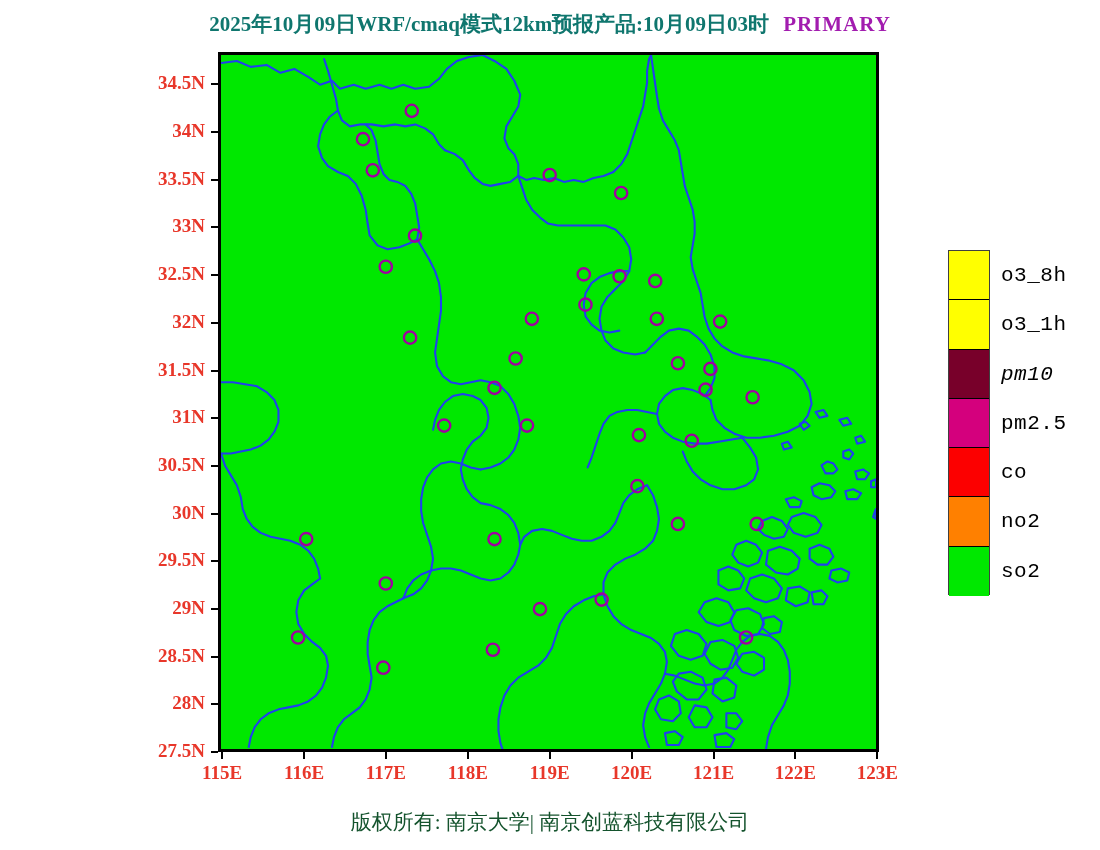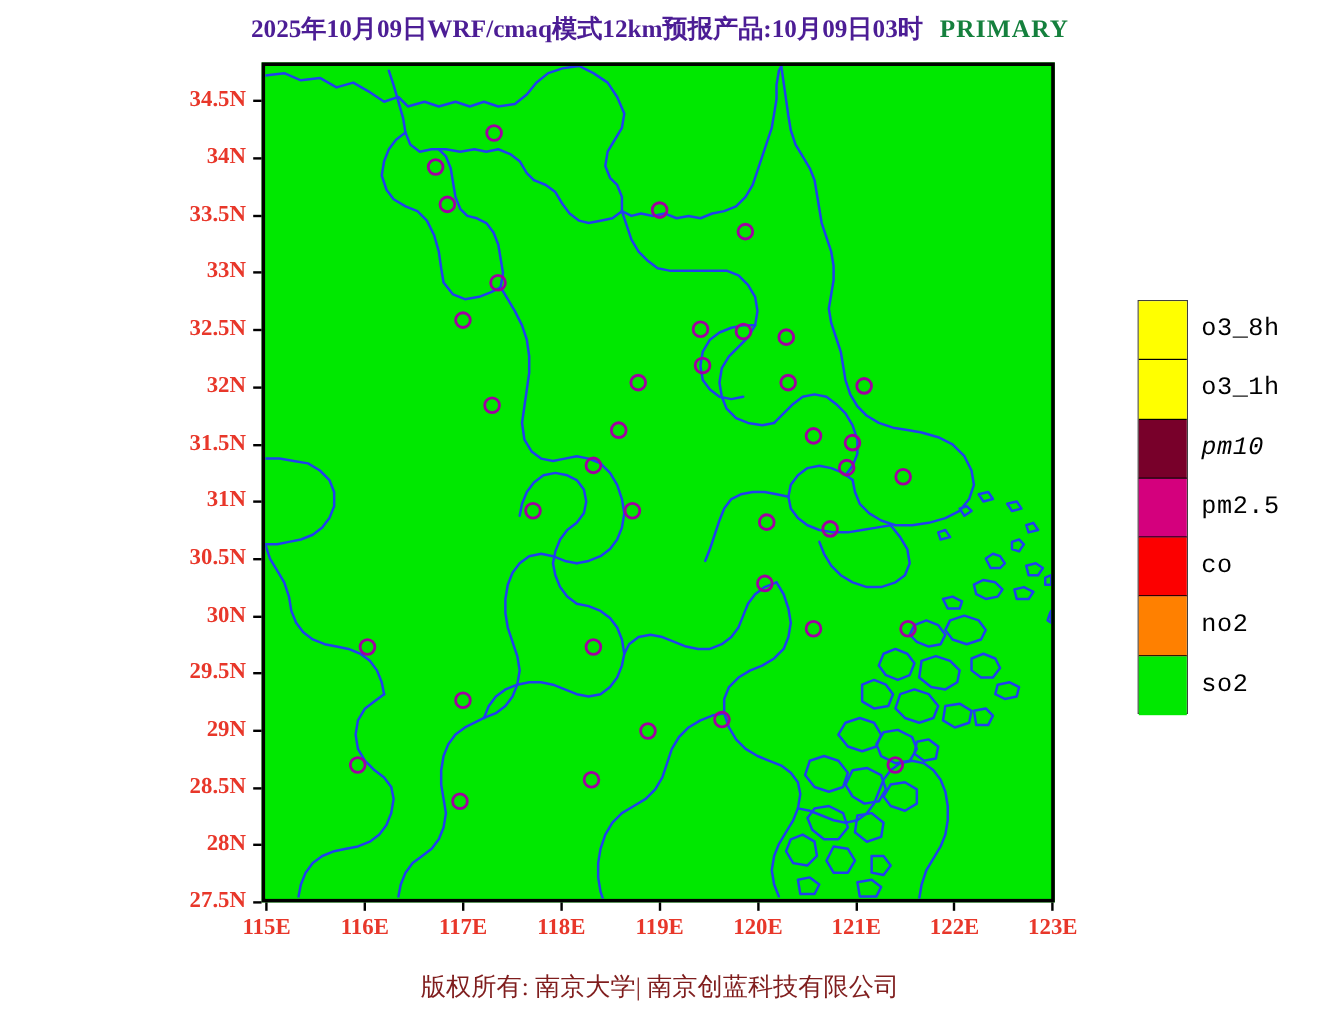--- a/index.html
+++ b/index.html
@@ -13,26 +13,26 @@
   #root{position:absolute;left:0;top:0;width:1100px;height:850px;}
 
   
   .title-bar{
     position:absolute;left:0;top:10px;width:1100px;
     text-align:center;
     white-space:nowrap;
   }
   .title-main{
     font-family:"Liberation Serif", serif;
-    font-size:21px;font-weight:bold;color:#4c1d95;
+    font-size:21px;font-weight:bold;color:#0f766e;
     letter-spacing:0px;
   }
   .title-primary{
     font-family:"Liberation Serif", serif;
-    font-size:21px;font-weight:bold;color:#15803d;
+    font-size:21px;font-weight:bold;color:#a21caf;
     margin-left:14px;
     letter-spacing:1px;
   }
 
   
   .map-frame{
     position:absolute;
     left:218px;top:52px;
     width:661px;height:700px;
     background:#00e800;
@@ -86,21 +86,21 @@
     white-space:nowrap;
     letter-spacing:0.5px;
   }
 
   
   .footer{
     position:absolute;left:0;top:808px;width:1100px;
     text-align:center;
     font-family:"Liberation Serif", serif;
     font-size:21px;
-    color:#7f1d1d;
+    color:#14532d;
     white-space:nowrap;
   }
 </style>
 </head>
 <body>
 
 <div id="root">
 
   <div class="title-bar">
     <span class="title-main">2025年10月09日WRF/cmaq模式12km预报产品:10月09日03时</span><span class="title-primary">PRIMARY</span>

